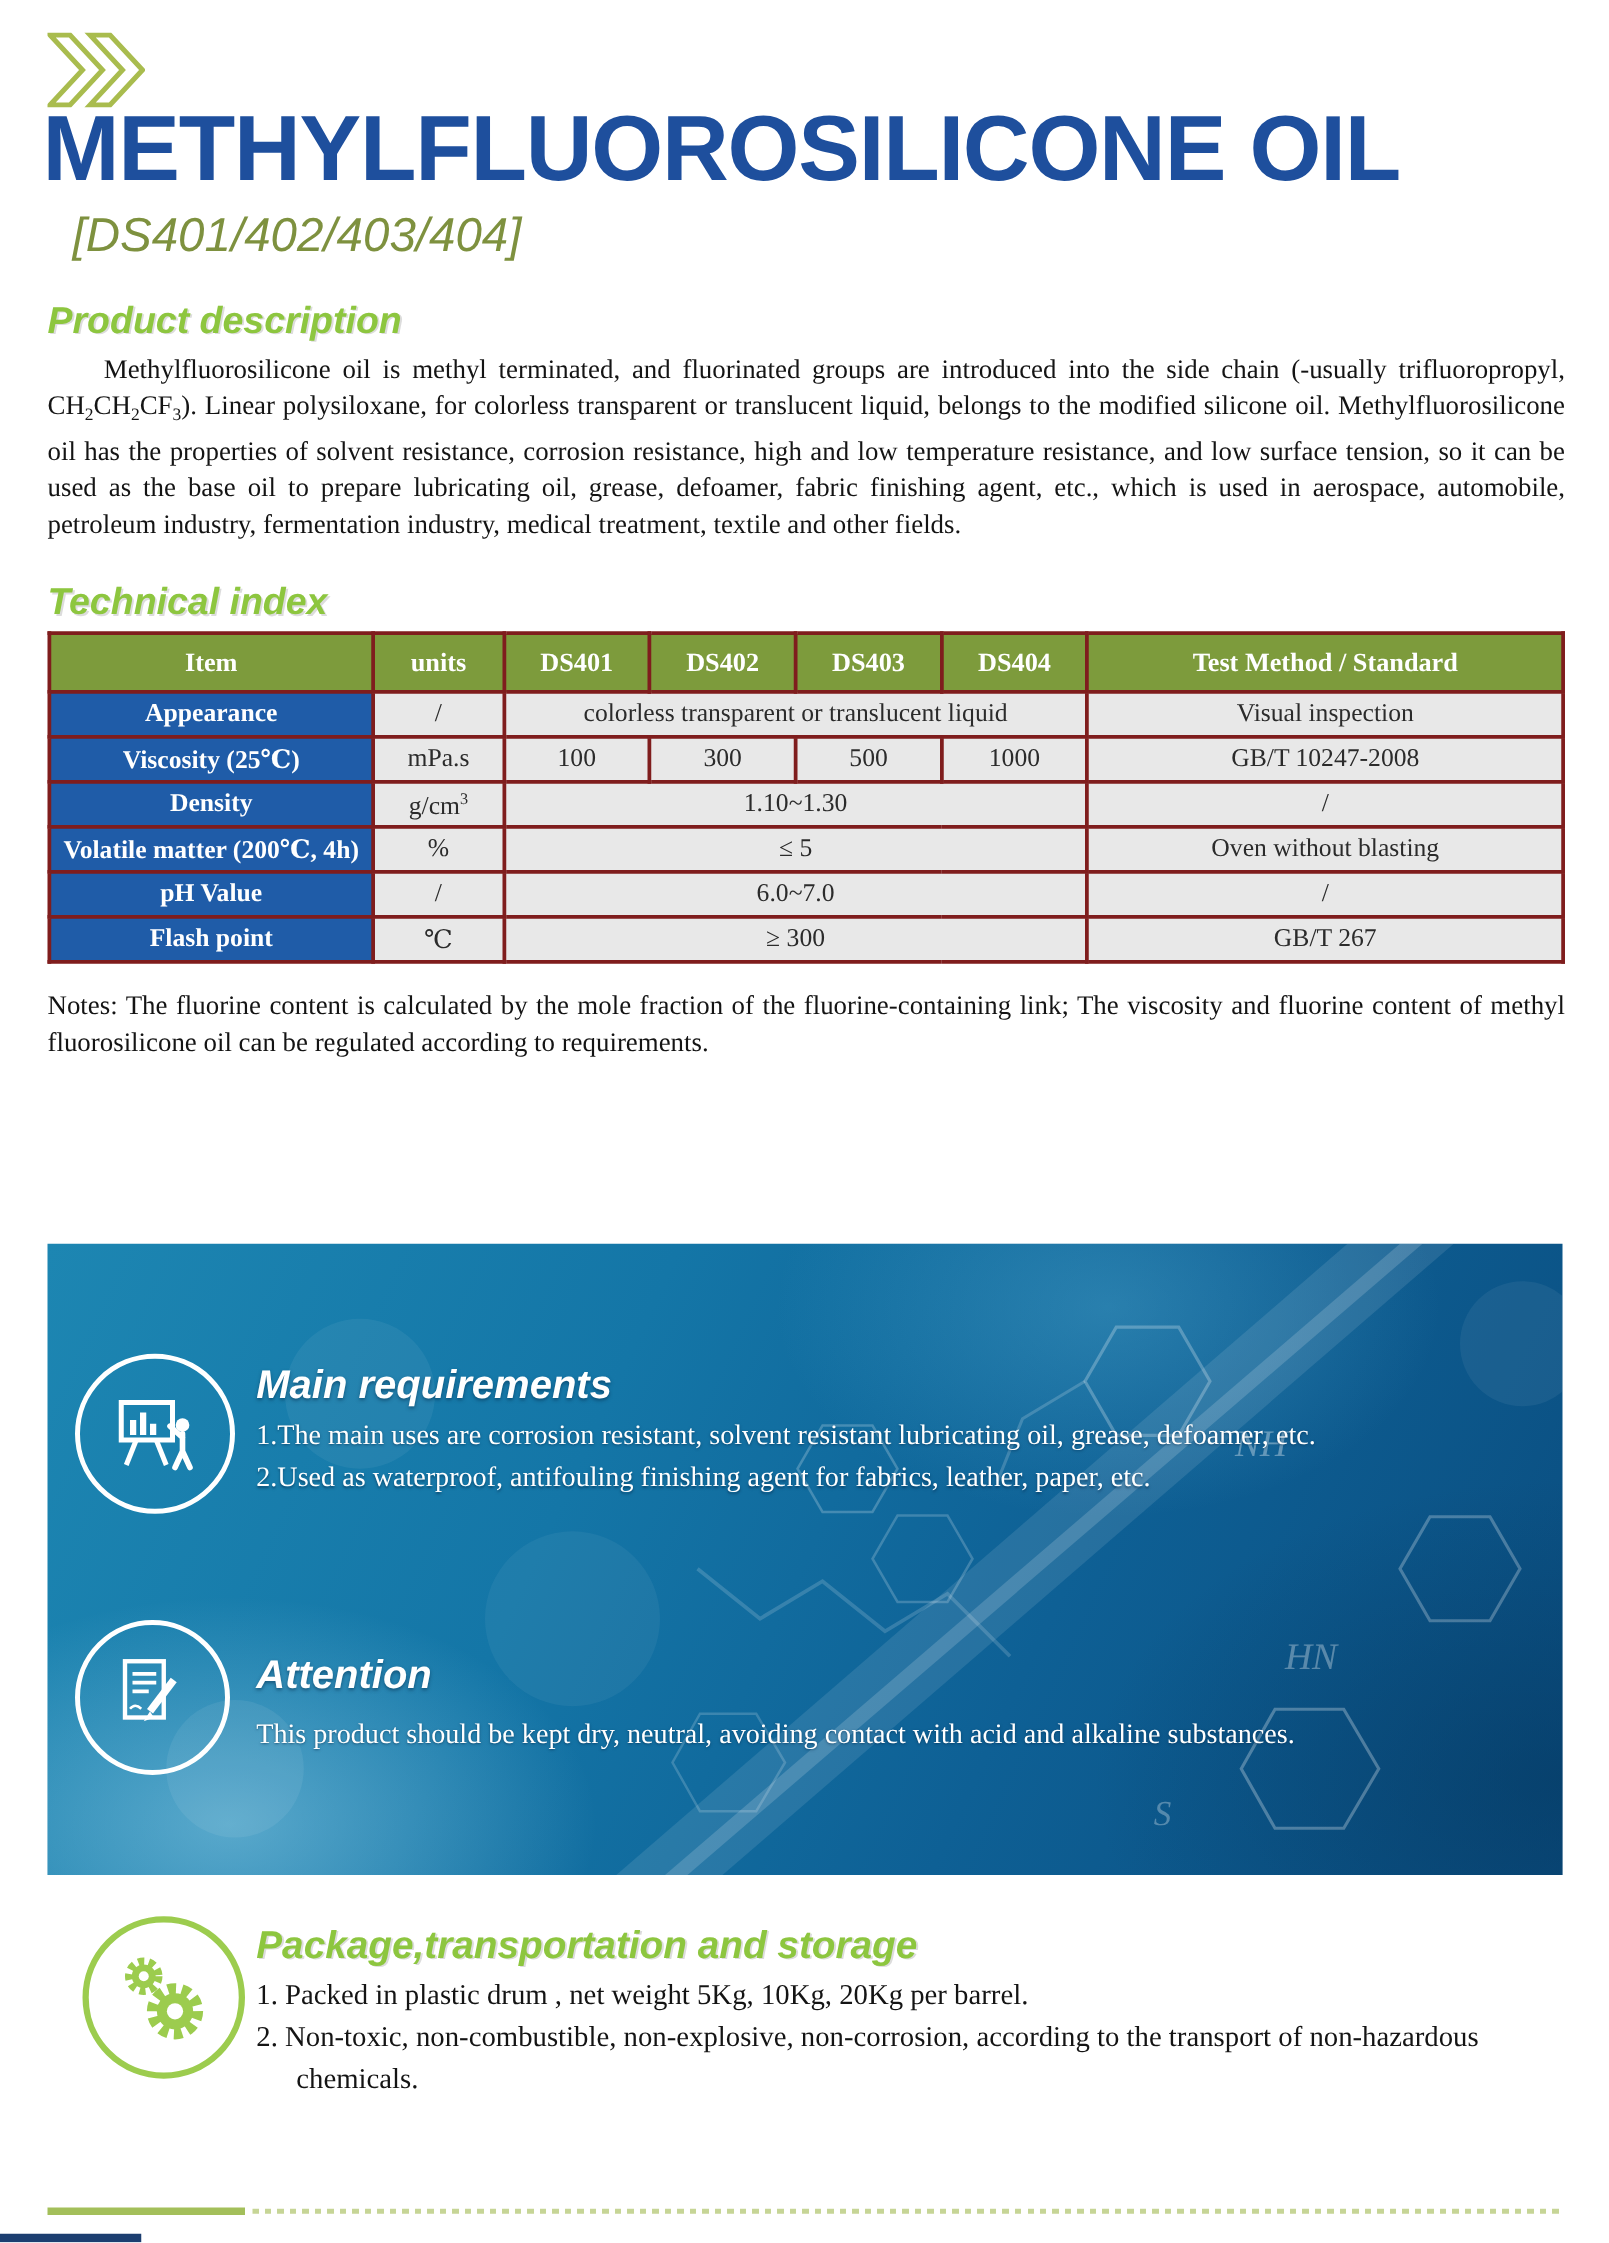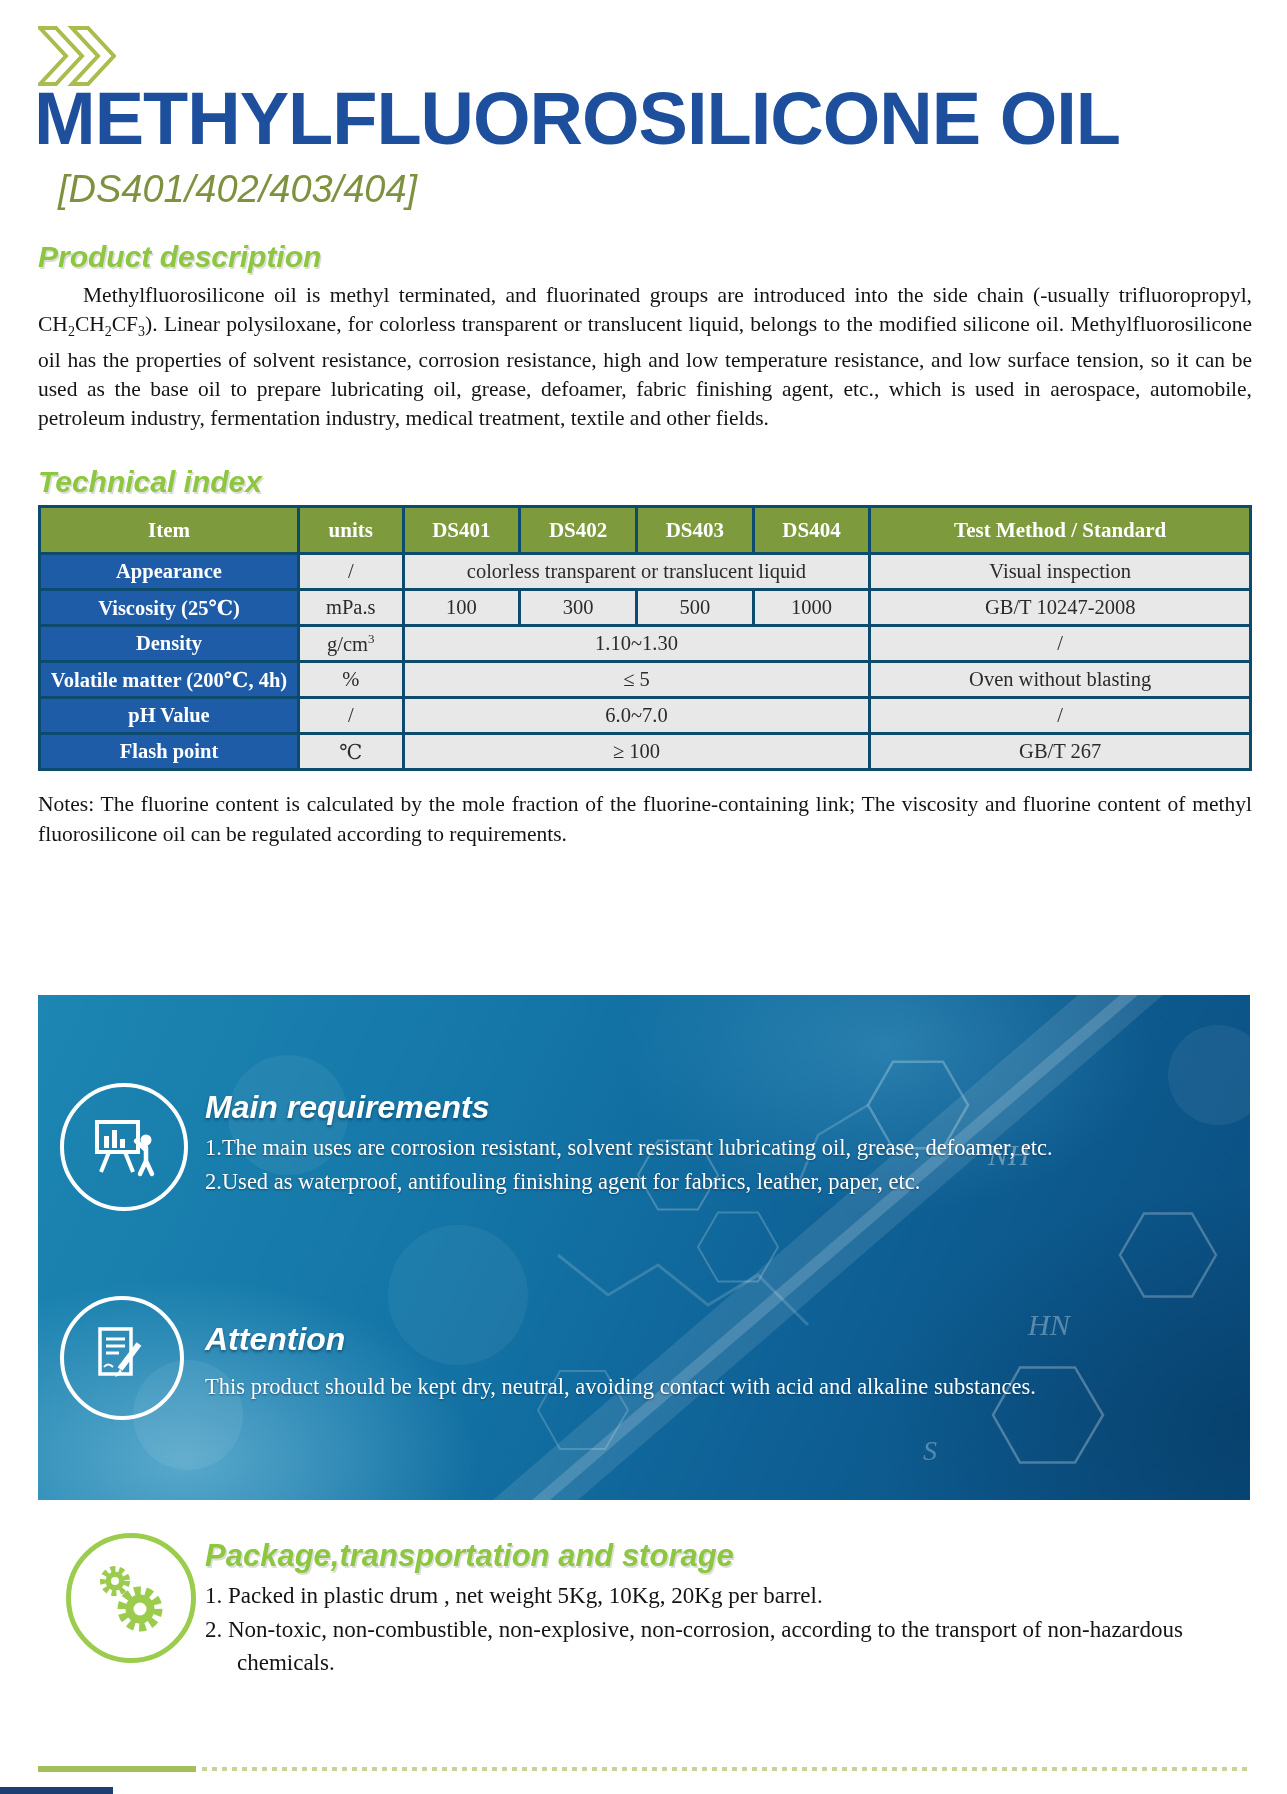--- a/index.html
+++ b/index.html
@@ -38,21 +38,21 @@
     position:absolute; left:38px; top:281px; width:1214px;
     font-size:21.5px; line-height:29px; text-align:justify; color:#141414;
     text-indent:45px;
   }
   .desc-text sub { font-size:14px; }
   
   .tech-table {
     position:absolute; left:38px; top:505px; width:1214px;
     border-collapse:collapse; table-layout:fixed; text-align:center;
   }
-  .tech-table th, .tech-table td { border:3px solid #0c4a6e; }
+  .tech-table th, .tech-table td { border:3px solid #7f1d1d; }
   .tech-table th {
     background:#7d9b3c; color:#ffffff; font-weight:bold; font-size:21px; height:47px;
   }
   .tech-table td { height:36px; font-size:20.5px; }
   .td-item { background:#1f5ca8; color:#ffffff; font-weight:bold; }
   .td-val  { background:#e8e8e8; color:#2b2b2b; }
   .col-item   { width:21.3%; }
   .col-units  { width:8.6%; }
   .col-ds     { width:9.6%; }
   .col-method { width:31.3%; }
@@ -186,21 +186,21 @@
       </tr>
       <tr>
         <td class="td-item">pH Value</td>
         <td class="td-val">/</td>
         <td class="td-val" colspan="4">6.0~7.0</td>
         <td class="td-val">/</td>
       </tr>
       <tr>
         <td class="td-item">Flash point</td>
         <td class="td-val">℃</td>
-        <td class="td-val" colspan="4">≥ 100</td>
+        <td class="td-val" colspan="4">≥ 300</td>
         <td class="td-val">GB/T 267</td>
       </tr>
     </tbody>
   </table>
 
   <p class="notes-text">Notes: The fluorine content is calculated by the mole fraction of the fluorine-containing link; The viscosity and fluorine content of methyl fluorosilicone oil can be regulated according to requirements.</p>
 
   <div class="hero">
     <svg class="hero-decor" width="1212" height="505" viewBox="0 0 1212 505">
       <polygon points="1040,0 1125,0 540,505 455,505" fill="rgba(255,255,255,0.10)"></polygon>

